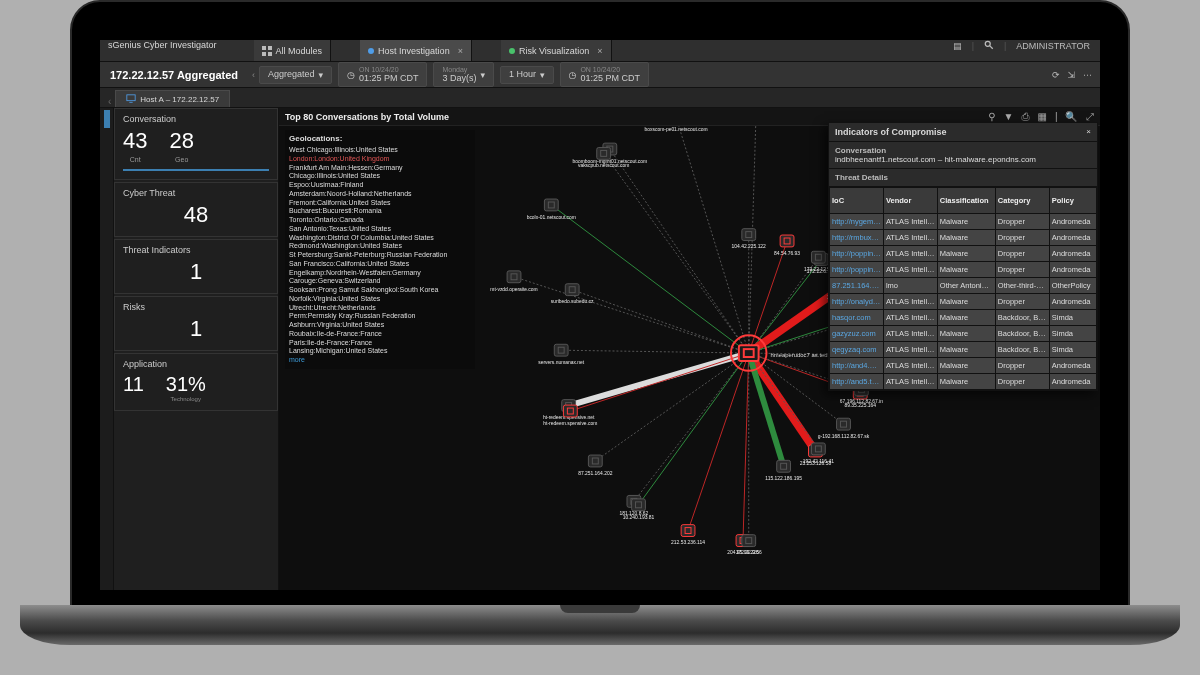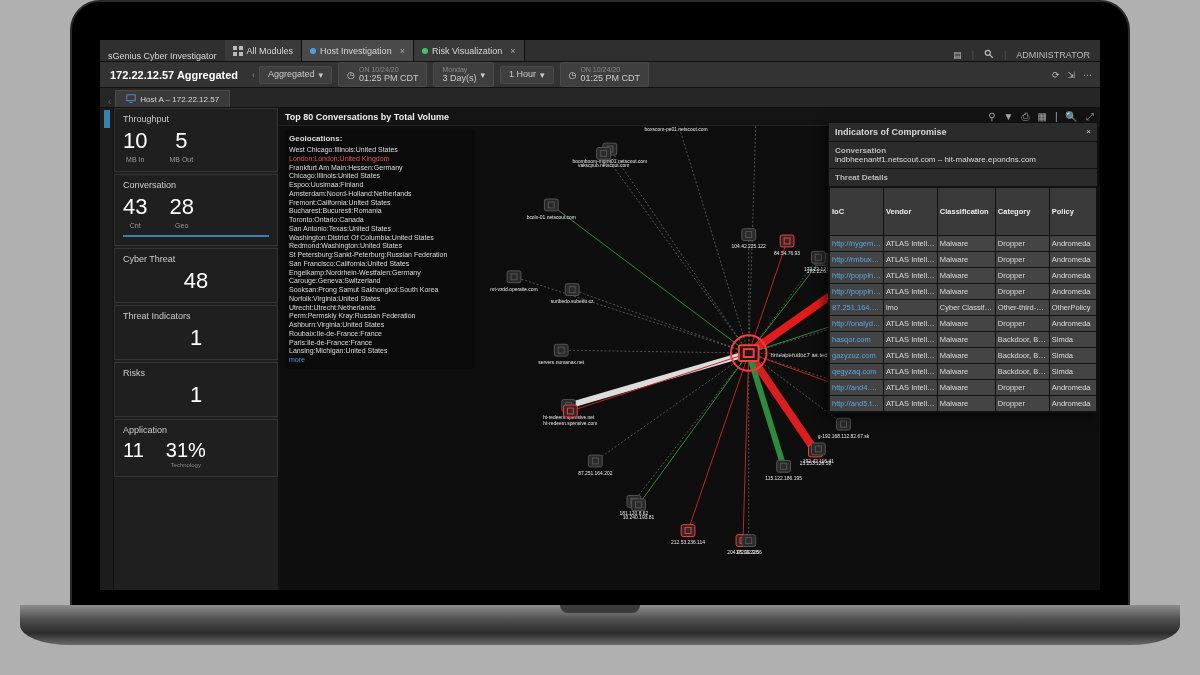--- a/index.html
+++ b/index.html
@@ -39,23 +39,24 @@
   .laptop-notch {
     position:absolute; top:605px; left:560px; width:80px; height:8px;
     background:#3a3a3a; border-radius:0 0 10px 10px;
   }
 
   
   .topbar {
     height: 22px;
     background: #2f2f2f;
     display: flex;
-    align-items: flex-end;
+    align-items: flex-start;
     font-size: 9px;
     border-bottom: 1px solid #111;
+    gap: 29px;
   }
   .appname { padding: 0 8px; color:#d8d8d8; }
   .tab {
     height: 100%; display:flex; align-items:center; gap:4px;
     padding: 0 8px; border-right:1px solid #111;
     background:#3a3a3a;
     cursor:pointer;
   }
   .tab.active { background:#4a4a4a; }
   .tab .dot { width:6px;height:6px;border-radius:50%;background:#4f9de8;display:inline-block; }
@@ -164,21 +165,21 @@
     position:absolute; top:14px; right:2px; width:270px;
     background:#2b2b2b; border:1px solid #111; font-size:8px;
     box-shadow:-4px 4px 10px rgba(0,0,0,.6);
   }
   .ioc .hdr { display:flex; justify-content:space-between; padding:4px 6px; background:#2b2b2b; border-bottom:1px solid #111;}
   .ioc .hdr .t { font-size:9px; font-weight:600;}
   .ioc .sect { padding:4px 6px; border-bottom:1px solid #111;}
   .ioc .sect .k { color:#bbb; font-weight:600; font-size:8px;}
   .ioc .sect .v { color:#ddd; font-size:8px;}
   .ioc table { width:100%; border-collapse:collapse; font-size:7.5px;}
-  .ioc th { background:#3a3a3a; color:#eee; font-weight:600; padding:19px 2px; border:1px solid #111; text-align:left; position:sticky; top:0;}
+  .ioc th { background:#3a3a3a; color:#eee; font-weight:600; padding:8px 2px; border:1px solid #111; text-align:left; position:sticky; top:0;}
   .ioc td { background:#444; color:#ddd; padding:3px 2px; border:1px solid #111; white-space:nowrap; overflow:hidden; text-overflow:ellipsis; max-width:50px;}
   .ioc td.link { color:#5aa6e0;}
   .ioc .tbody { max-height:250px; overflow-y:auto;}
   .icon-btn { cursor:pointer; }
 
   svg.ic { width:10px; height:10px; fill:#bbb; }
 </style>
 </head>
 <body>
 
@@ -273,33 +274,20 @@
       <span>Host A – 172.22.12.57</span>
     </div>
   </div>
 
   <div class="workspace">
     <div class="gutter">
         <div class="mark"></div>
       </div>
 
     <div class="left-col">
-      <div class="card">
-        <h4>Throughput</h4>
-        <div class="nums">
-          <div class="n">
-              <div class="big">10</div>
-              <div class="lbl">MB In</div>
-            </div>
-          <div class="n">
-              <div class="big">5</div>
-              <div class="lbl">MB Out</div>
-            </div>
-        </div>
-      </div>
       <div class="card">
         <h4>Conversation</h4>
         <div class="nums">
           <div class="n">
               <div class="big">43</div>
               <div class="lbl">Cnt</div>
             </div>
           <div class="n">
               <div class="big">28</div>
               <div class="lbl">Geo</div>
@@ -621,21 +609,21 @@
                 <tr>
                   <td class="link">http://popping…</td>
                   <td>ATLAS Intelli…</td>
                   <td>Malware</td>
                   <td>Dropper</td>
                   <td>Andromeda</td>
                 </tr>
                 <tr>
                   <td class="link">87.251.164.202</td>
                   <td>lmo</td>
-                  <td>Cyber Classif…</td>
+                  <td>Other Antonio…</td>
                   <td>Other-third-p…</td>
                   <td>OtherPolicy</td>
                 </tr>
                 <tr>
                   <td class="link">http://onalyd…</td>
                   <td>ATLAS Intelli…</td>
                   <td>Malware</td>
                   <td>Dropper</td>
                   <td>Andromeda</td>
                 </tr>

